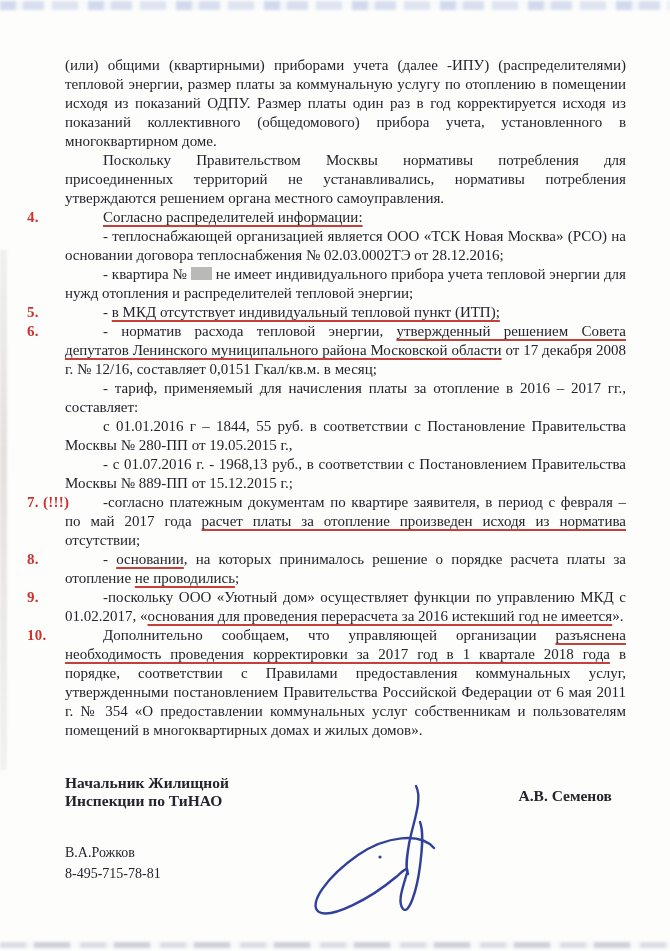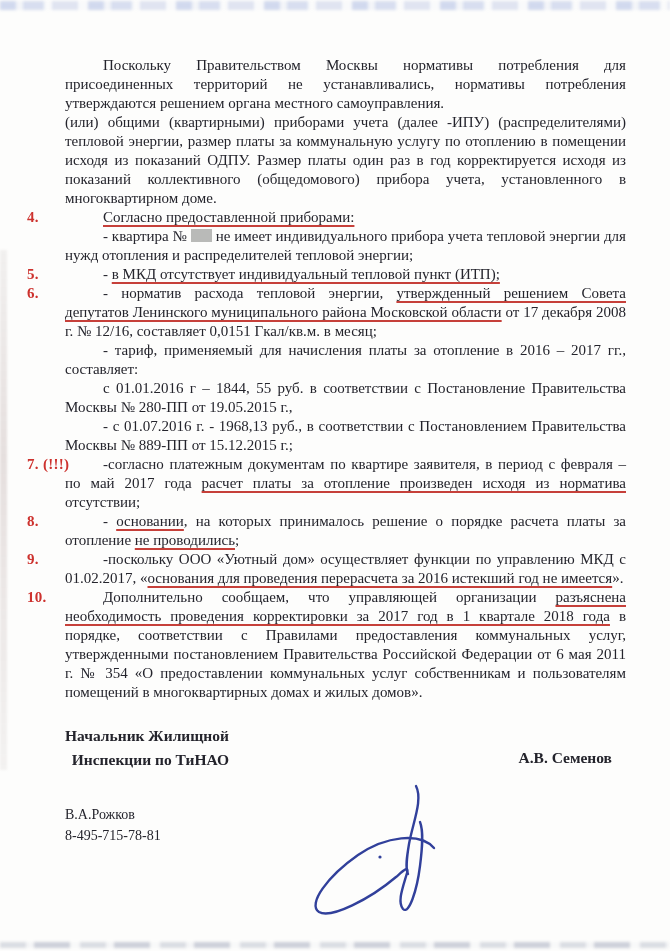--- a/index.html
+++ b/index.html
@@ -53,22 +53,22 @@
   }
   .redact{
     display:inline-block;width:21px;height:13px;
     background:#b9bab8;vertical-align:-1px;
   }
   .sign-row{
     position:relative;margin-top:22px;height:48px;
     text-align:left;
   }
   .sign-title{
-    position:absolute;left:0;top:0;
-    font-weight:bold;font-size:15.5px;line-height:24px;white-space:pre-line;text-align:right;
+    position:absolute;left:0;top:12px;
+    font-weight:bold;font-size:15.5px;line-height:18px;white-space:pre-line;
   }
   .sign-name{
     position:absolute;right:14px;top:24px;
     font-weight:bold;font-size:15.5px;
   }
   .executor{
     margin-top:32px;font-size:14px;line-height:21px;text-align:left;
   }
   .executor div{white-space:nowrap;}
   .signature-svg{
@@ -80,32 +80,35 @@
 <body>
 
 <div class="page">
 
   <div class="bleed bleed-top"></div>
   <div class="edge-left"></div>
 
   <div class="content">
 
     <div class="block">
+      <p class="para"><span>(или) общими (квартирными) приборами учета (далее -ИПУ) (распределителями) тепловой энергии, размер платы за коммунальную услугу по отоплению в помещении исходя из показаний ОДПУ. Размер платы один раз в год корректируется исходя из показаний коллективного (общедомового) прибора учета, установленного в многоквартирном доме.</span></p>
+    </div>
+
+    <div class="block">
       <p class="para indent"><span>Поскольку Правительством Москвы нормативы потребления для присоединенных территорий не устанавливались, нормативы потребления утверждаются решением органа местного самоуправления.</span></p>
     </div>
 
     <div class="block">
-      <p class="para"><span>(или) общими (квартирными) приборами учета (далее -ИПУ) (распределителями) тепловой энергии, размер платы за коммунальную услугу по отоплению в помещении исходя из показаний ОДПУ. Размер платы один раз в год корректируется исходя из показаний коллективного (общедомового) прибора учета, установленного в многоквартирном доме.</span></p>
+      <span class="marker">4.</span>
+      <p class="para indent"><span class="u">Согласно распределителей информации:</span></p>
     </div>
 
     <div class="block">
-      <span class="marker">4.</span>
-      <p class="para indent"><span class="u">Согласно предоставленной приборами:</span></p>
+      <p class="para indent"><span>- теплоснабжающей организацией является ООО «ТСК Новая Москва» (РСО) на основании договора теплоснабжения № 02.03.0002ТЭ от 28.12.2016;</span></p>
     </div>
-
 
     <div class="block">
       <p class="para indent"><span>- квартира № </span><span class="redact"></span><span> не имеет индивидуального прибора учета тепловой энергии для нужд отопления и распределителей тепловой энергии;</span></p>
     </div>
 
     <div class="block">
       <span class="marker">5.</span>
       <p class="para indent"><span>- </span><span class="u">в МКД отсутствует индивидуальный тепловой пункт (ИТП);</span></p>
     </div>
 

